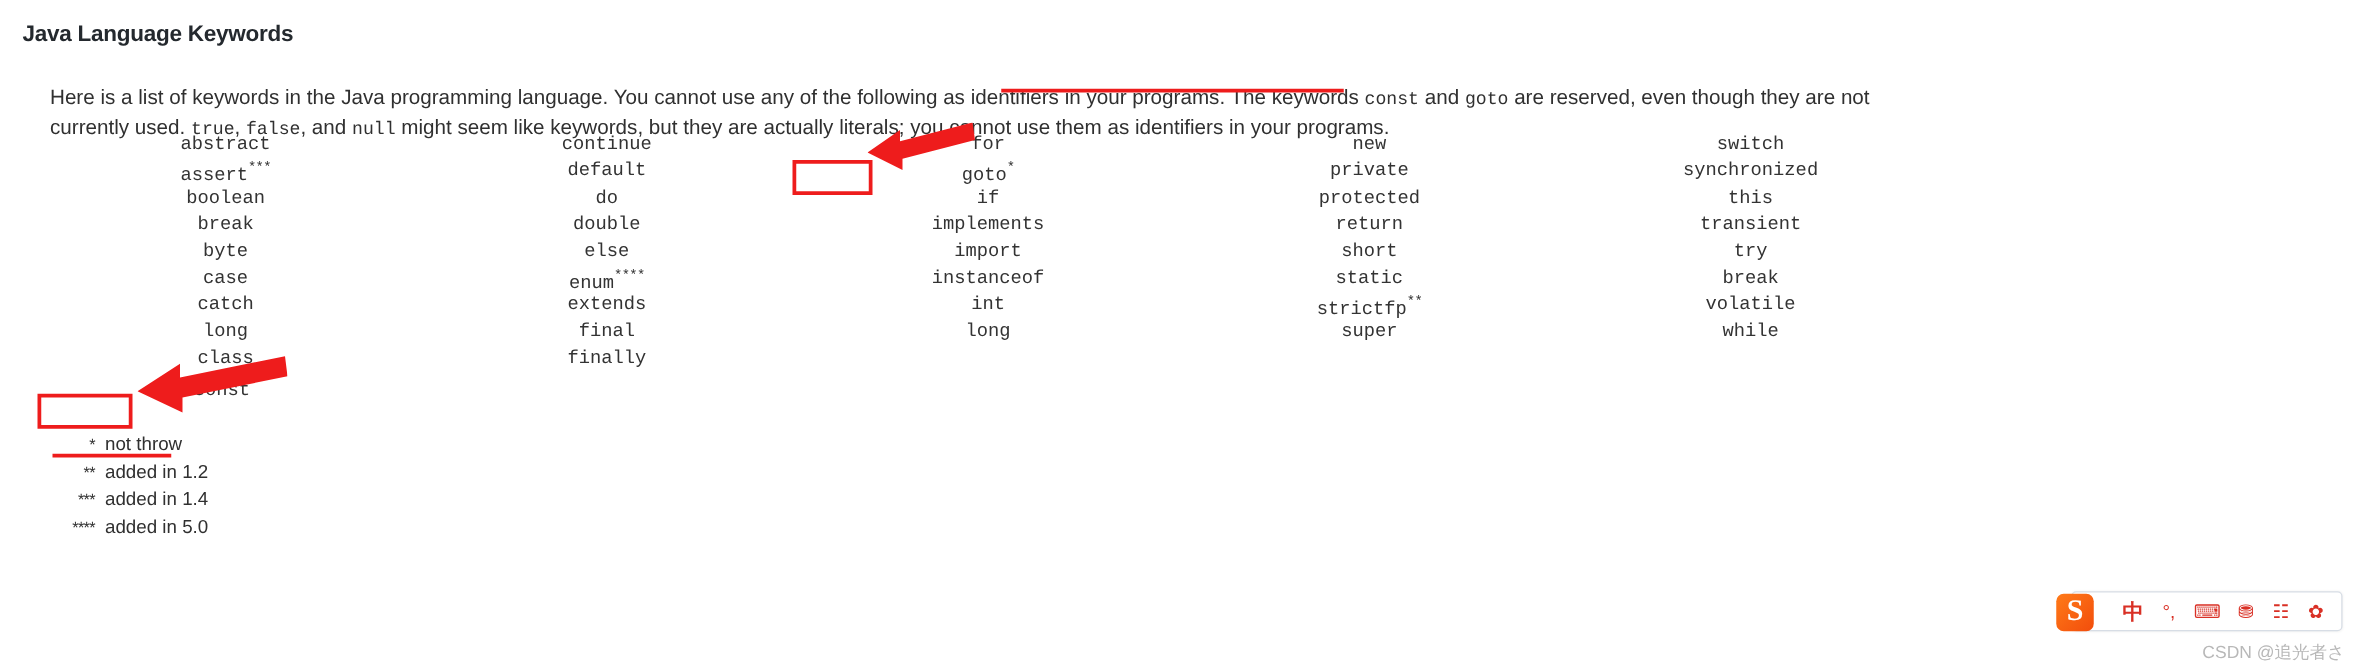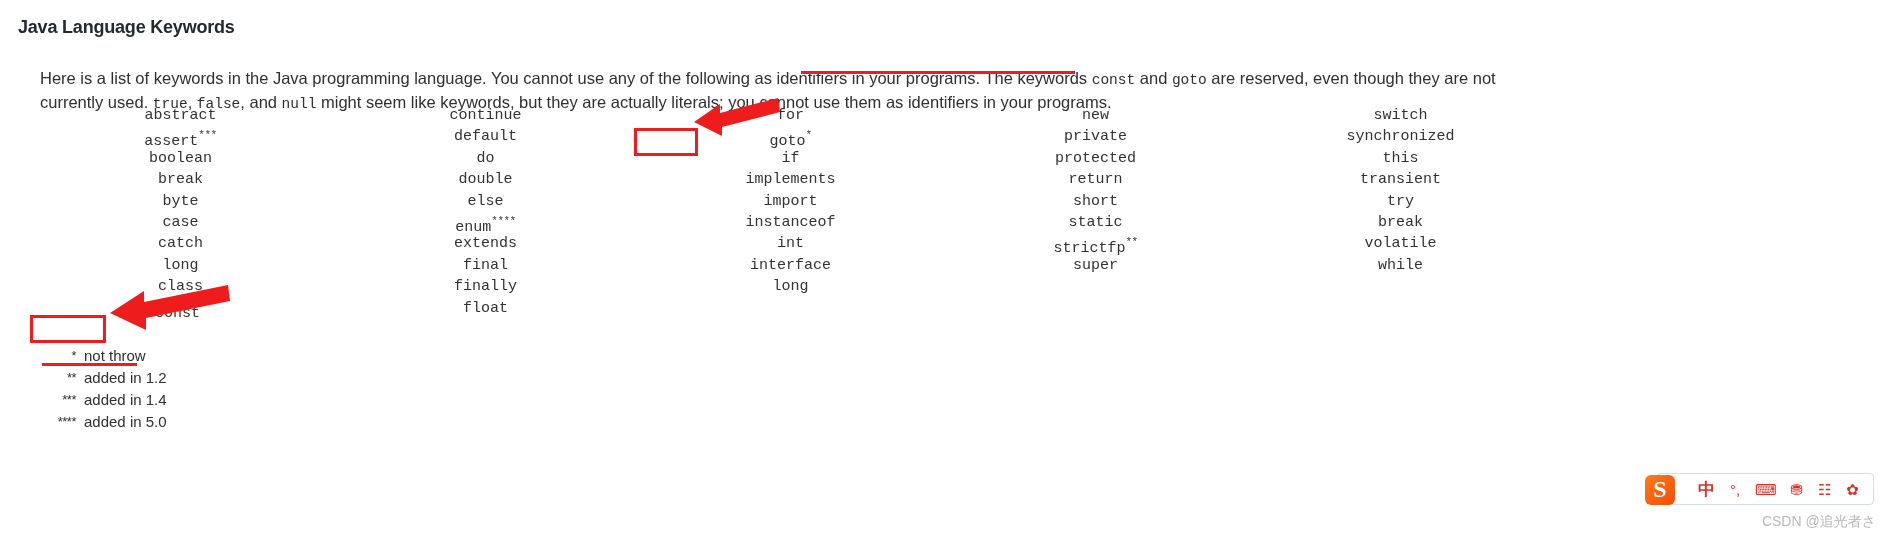--- a/index.html
+++ b/index.html
@@ -219,31 +219,29 @@
     <div class="kw-col">
       <div class="kw-item"><span>continue</span></div>
       <div class="kw-item"><span>default</span></div>
       <div class="kw-item"><span>do</span></div>
       <div class="kw-item"><span>double</span></div>
       <div class="kw-item"><span>else</span></div>
       <div class="kw-item"><span>enum</span><sup>****</sup></div>
       <div class="kw-item"><span>extends</span></div>
       <div class="kw-item"><span>final</span></div>
       <div class="kw-item"><span>finally</span></div>
-      <div class="kw-item"><span>float</span></div>
     </div>
     <div class="kw-col">
       <div class="kw-item"><span>for</span></div>
       <div class="kw-item"><span>goto</span><sup>*</sup></div>
       <div class="kw-item"><span>if</span></div>
       <div class="kw-item"><span>implements</span></div>
       <div class="kw-item"><span>import</span></div>
       <div class="kw-item"><span>instanceof</span></div>
       <div class="kw-item"><span>int</span></div>
-      <div class="kw-item"><span>interface</span></div>
       <div class="kw-item"><span>long</span></div>
     </div>
     <div class="kw-col">
       <div class="kw-item"><span>new</span></div>
       <div class="kw-item"><span>private</span></div>
       <div class="kw-item"><span>protected</span></div>
       <div class="kw-item"><span>return</span></div>
       <div class="kw-item"><span>short</span></div>
       <div class="kw-item"><span>static</span></div>
       <div class="kw-item"><span>strictfp</span><sup>**</sup></div>

